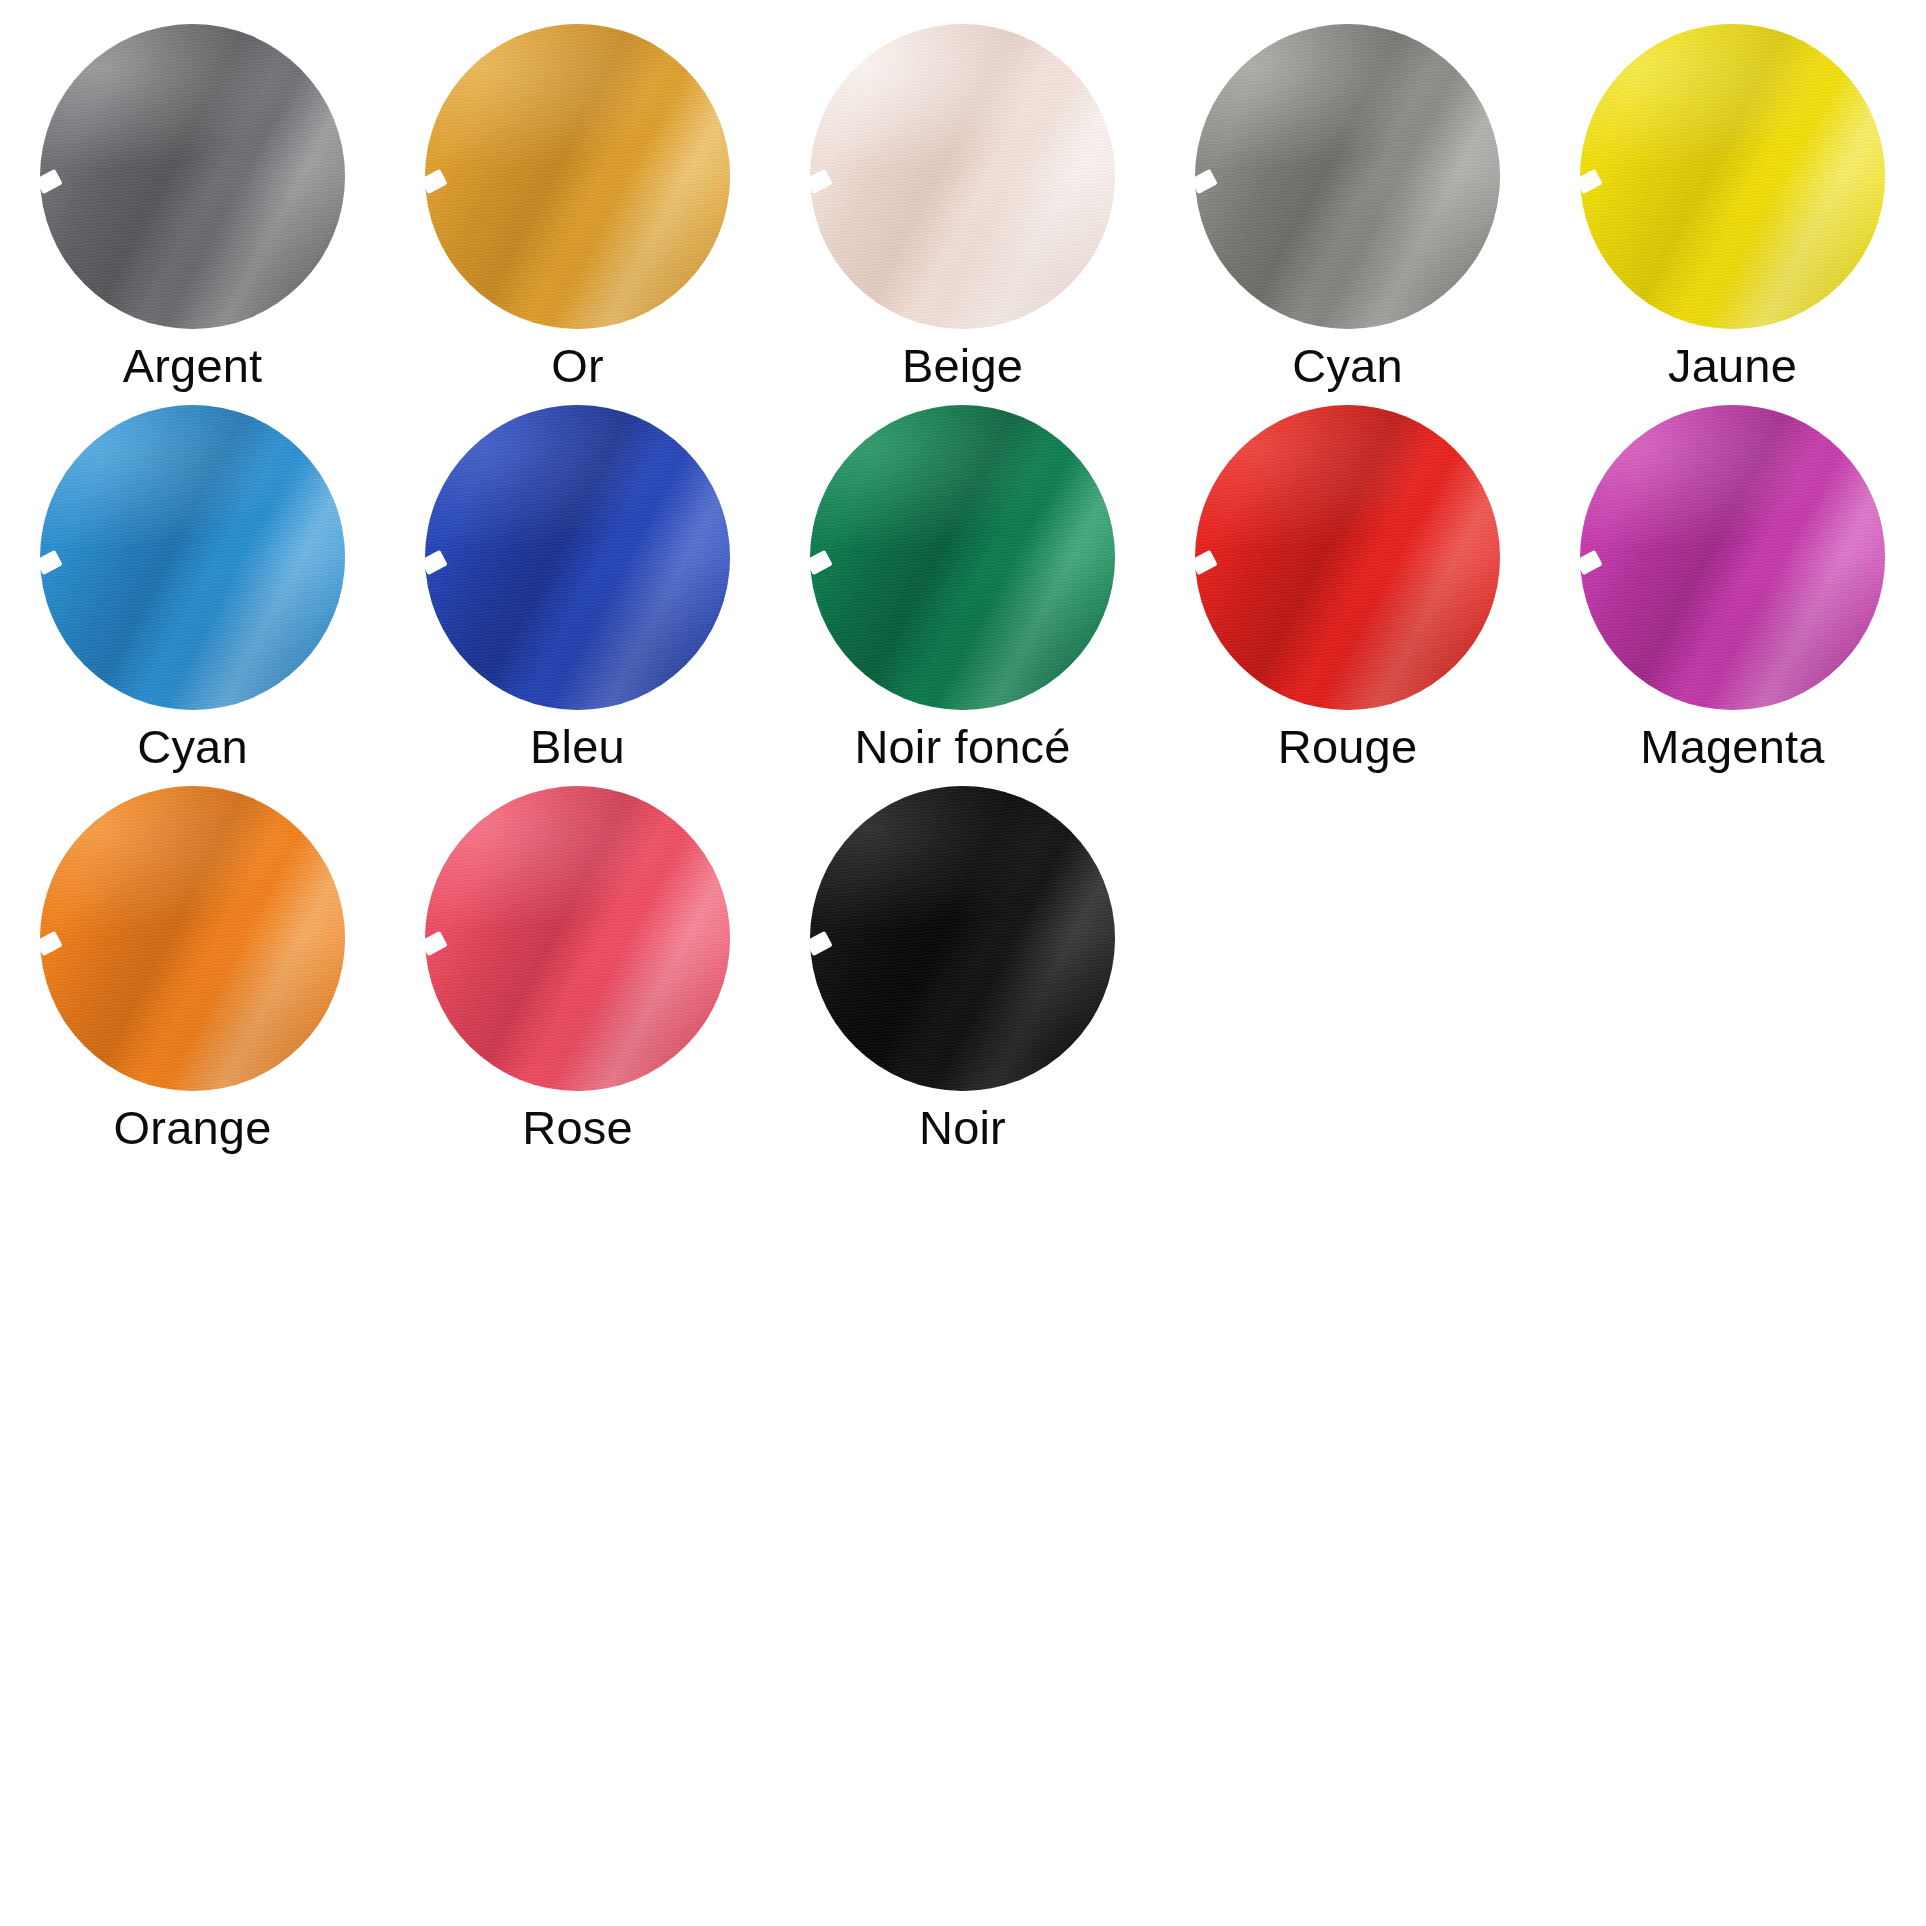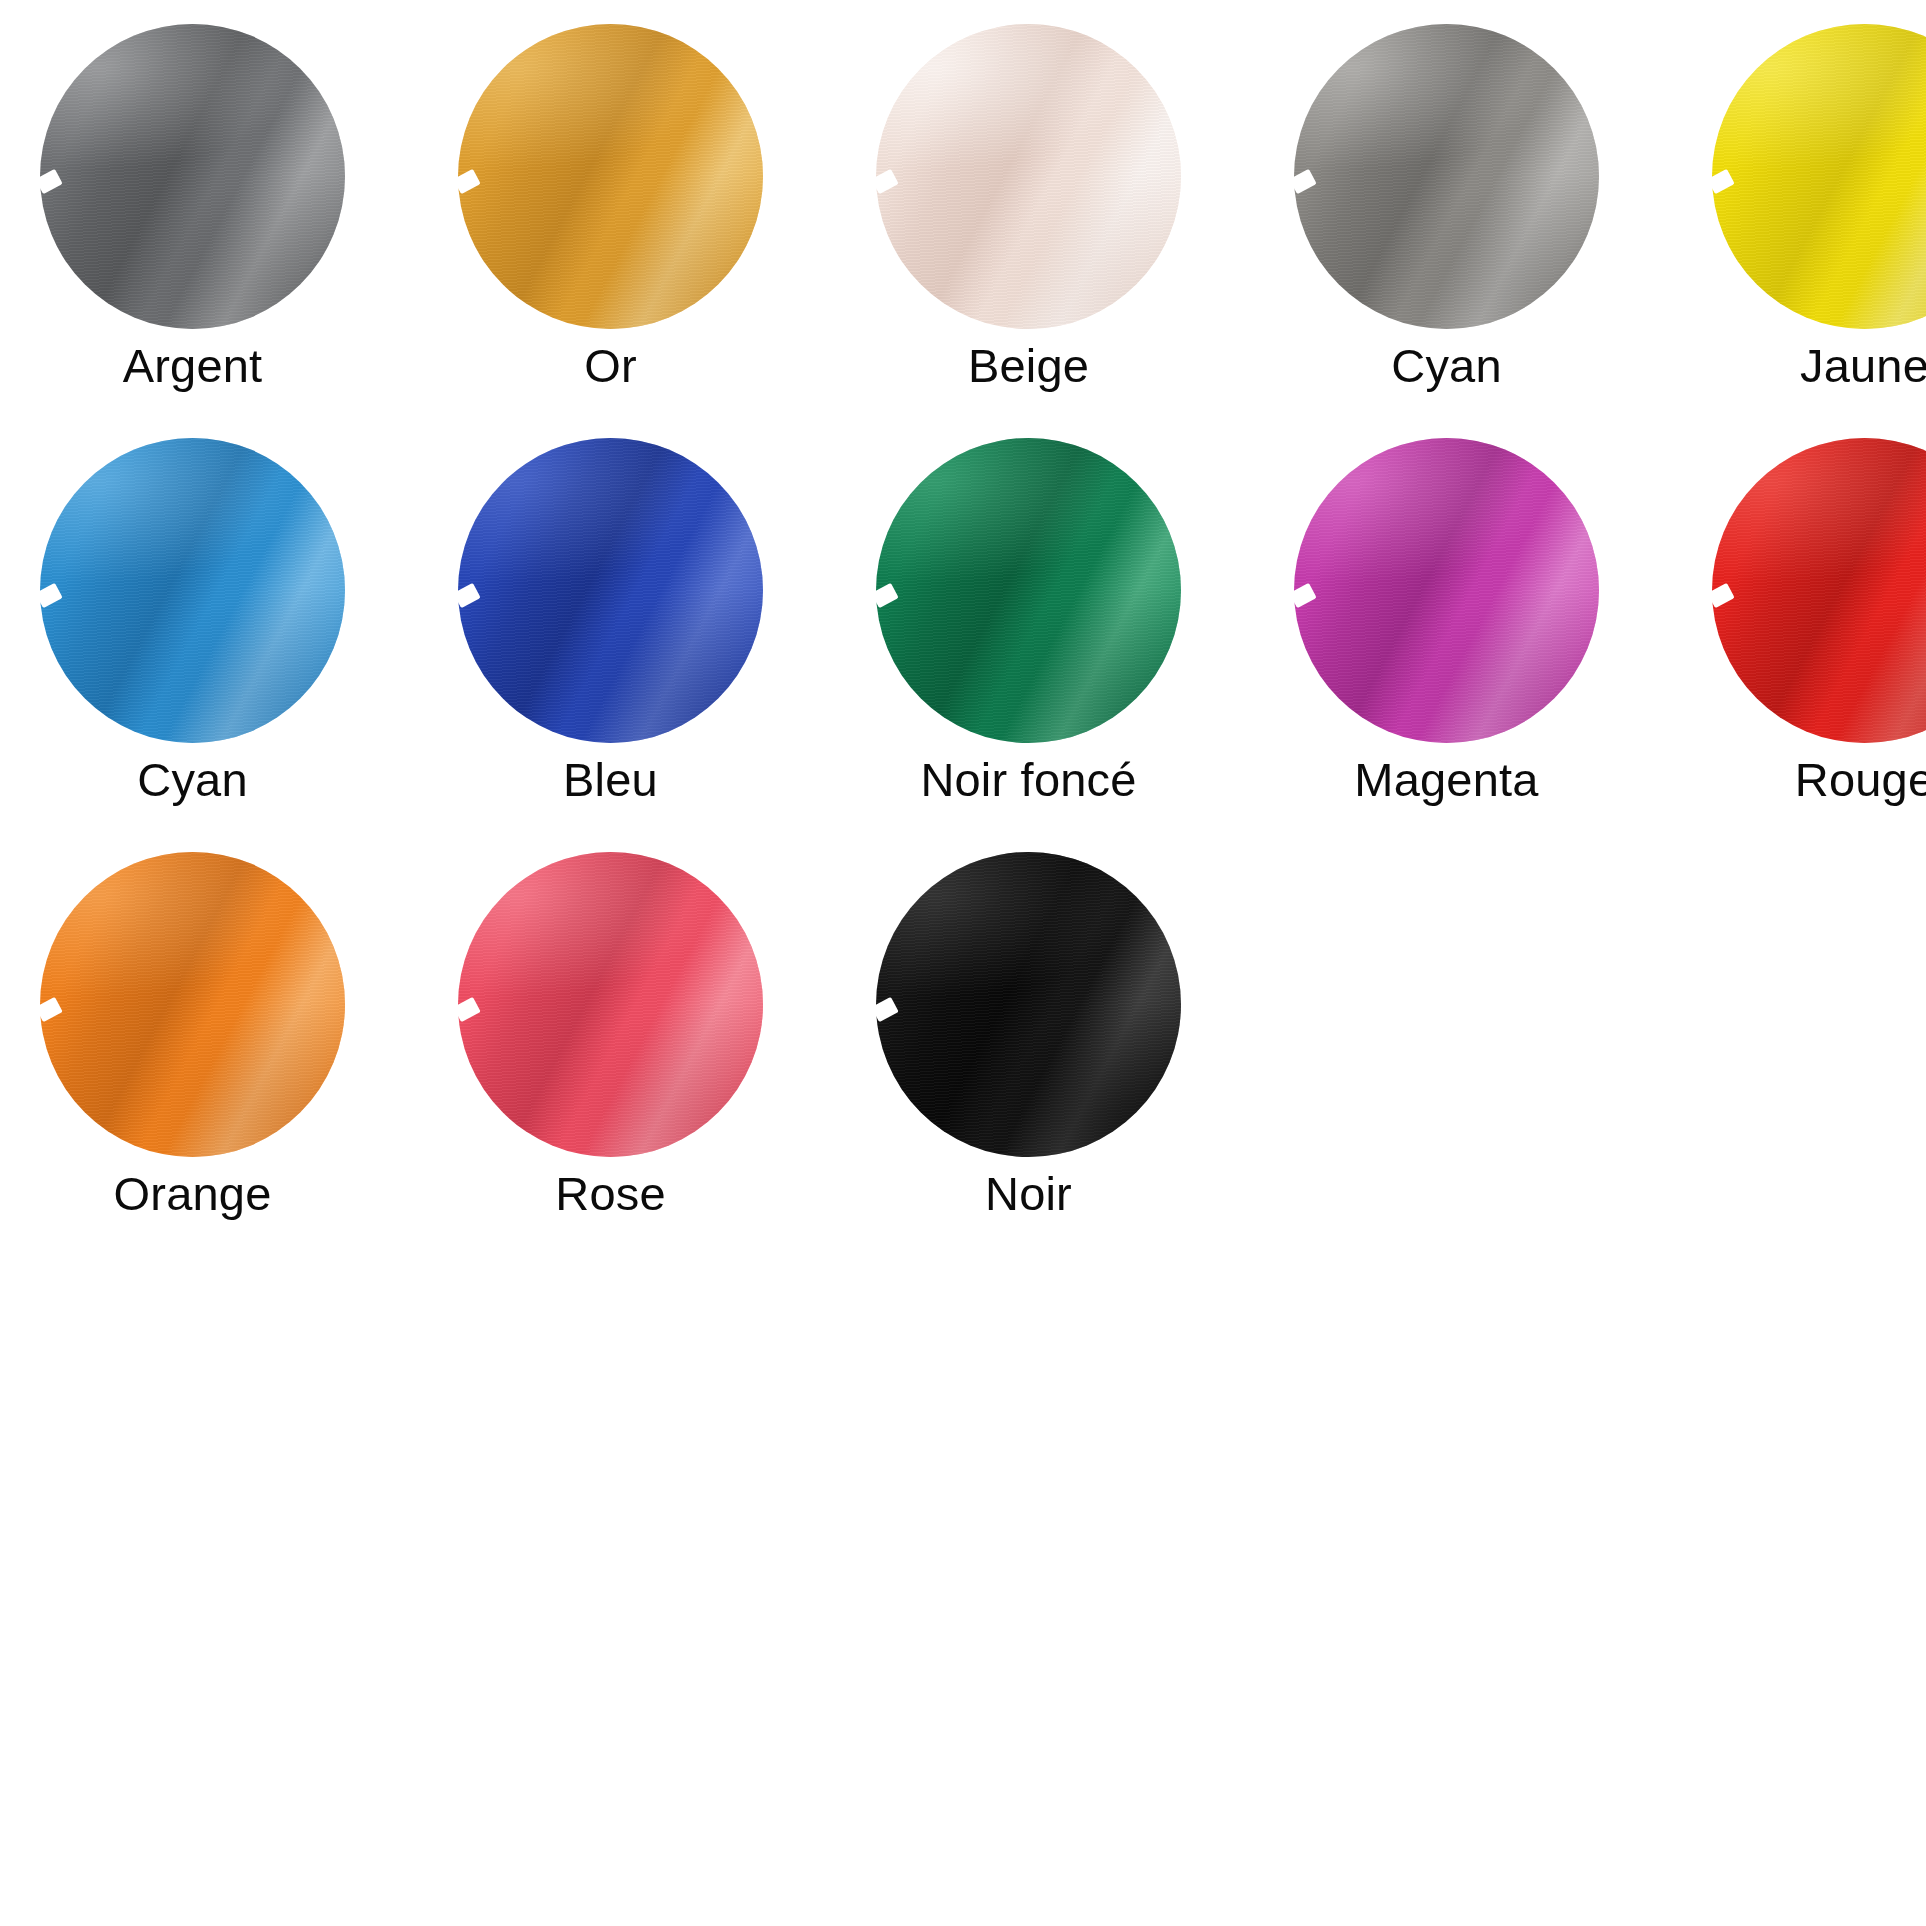--- a/index.html
+++ b/index.html
@@ -23,21 +23,20 @@
     padding: 22px 0 0 0;
   }
 
   .swatch-grid {
     display: grid;
     grid-template-columns: repeat(5, 385px);
     grid-template-rows: repeat(3, 381px);
     width: 1694px;
     justify-content: start;
     align-content: start;
-    gap: 33px;
   }
 
   .swatch-cell {
     position: relative;
     display: flex;
     flex-direction: column;
     align-items: center;
     justify-content: flex-start;
   }
 
@@ -184,31 +183,31 @@
       </div>
       <div class="swatch-cell">
         <div class="swatch-disc-wrap">
           <div class="swatch-disc" style="--base: #0e7d4f; --hi1: rgba(140,232,186,0.26); --hi2: rgba(162,240,200,0.40); --sh1: rgba(0,45,26,0.22); --sh2: rgba(0,45,26,0.36); --glow: rgba(150,236,192,0.28); --deep: rgba(0,48,28,0.30);"></div>
           <div class="swatch-notch"></div>
         </div>
         <div class="swatch-label">Noir foncé</div>
       </div>
       <div class="swatch-cell">
         <div class="swatch-disc-wrap">
+          <div class="swatch-disc" style="--base: #e8221e; --hi1: rgba(255,168,158,0.26); --hi2: rgba(255,188,180,0.38); --sh1: rgba(105,5,3,0.20); --sh2: rgba(105,5,3,0.34); --glow: rgba(255,180,170,0.26); --deep: rgba(110,6,4,0.28);"></div>
+          <div class="swatch-notch"></div>
+        </div>
+        <div class="swatch-label">Rouge</div>
+      </div>
+      <div class="swatch-cell">
+        <div class="swatch-disc-wrap">
           <div class="swatch-disc" style="--base: #c63bad; --hi1: rgba(250,186,236,0.30); --hi2: rgba(252,204,242,0.44); --sh1: rgba(88,8,74,0.20); --sh2: rgba(88,8,74,0.34); --glow: rgba(251,196,238,0.30); --deep: rgba(92,10,78,0.26);"></div>
           <div class="swatch-notch"></div>
         </div>
         <div class="swatch-label">Magenta</div>
-      </div>
-      <div class="swatch-cell">
-        <div class="swatch-disc-wrap">
-          <div class="swatch-disc" style="--base: #e8221e; --hi1: rgba(255,168,158,0.26); --hi2: rgba(255,188,180,0.38); --sh1: rgba(105,5,3,0.20); --sh2: rgba(105,5,3,0.34); --glow: rgba(255,180,170,0.26); --deep: rgba(110,6,4,0.28);"></div>
-          <div class="swatch-notch"></div>
-        </div>
-        <div class="swatch-label">Rouge</div>
       </div>
       <div class="swatch-cell">
         <div class="swatch-disc-wrap">
           <div class="swatch-disc" style="--base: #f2811d; --hi1: rgba(255,214,160,0.32); --hi2: rgba(255,226,184,0.46); --sh1: rgba(130,55,2,0.18); --sh2: rgba(130,55,2,0.30); --glow: rgba(255,220,172,0.30); --deep: rgba(136,58,4,0.24);"></div>
           <div class="swatch-notch"></div>
         </div>
         <div class="swatch-label">Orange</div>
       </div>
       <div class="swatch-cell">
         <div class="swatch-disc-wrap">

